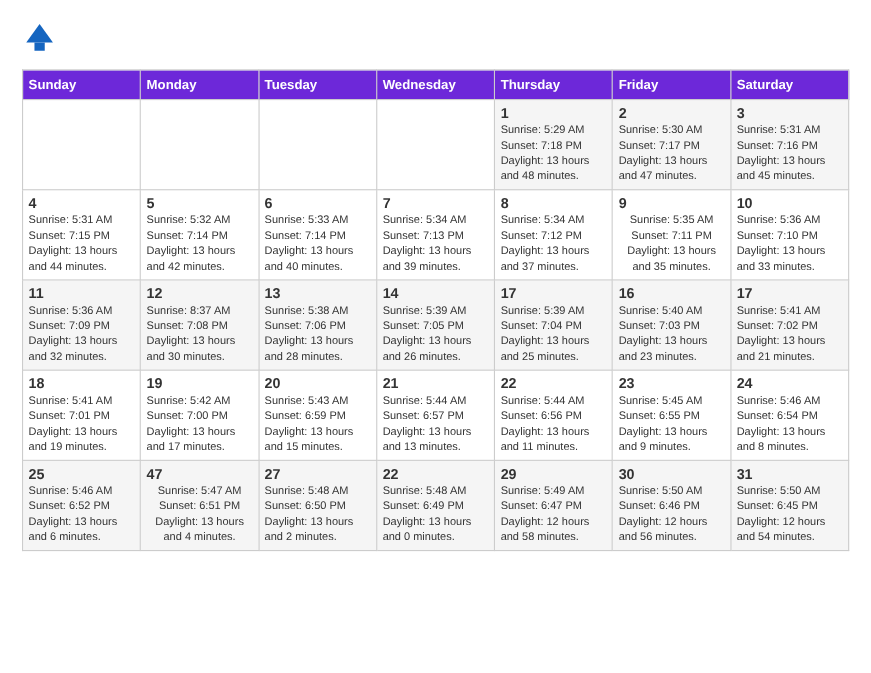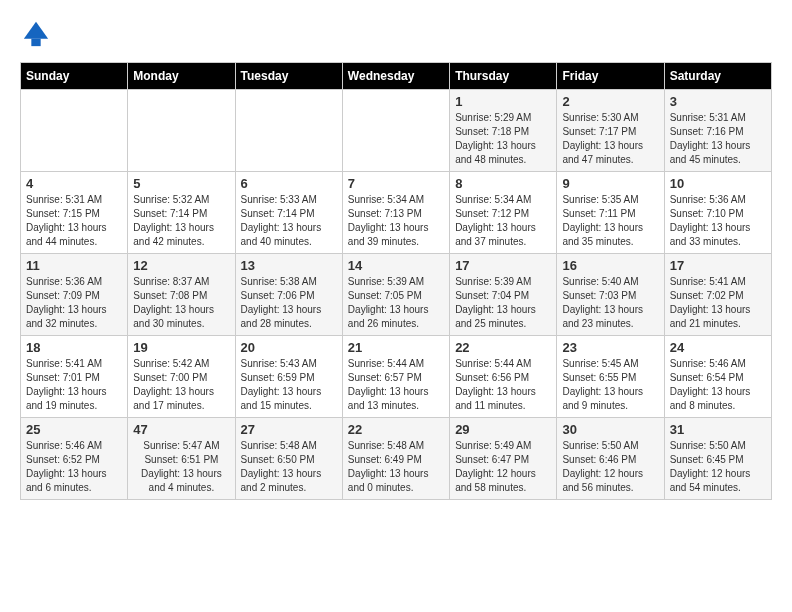--- a/index.html
+++ b/index.html
@@ -45,21 +45,21 @@
     .location {
       font-size: 14px;
       color: #555;
     }
     table {
       width: 100%;
       border-collapse: collapse;
       font-size: 11px;
     }
     thead tr th {
-      background-color: #000000;
+      background-color: #6d28d9;
       color: #fff;
       text-align: left;
       padding: 6px 5px;
       font-size: 12px;
       font-weight: bold;
       border: 1px solid #ccc;
     }
     tbody tr td {
       border: 1px solid #ccc;
       vertical-align: top;
@@ -180,21 +180,21 @@
         </td>
         <td>
           <span class="day-num">8</span>
           <div class="day-info" style="white-space: pre-line;">Sunrise: 5:34 AM
 Sunset: 7:12 PM
 Daylight: 13 hours
 and 37 minutes.</div>
         </td>
         <td>
           <span class="day-num">9</span>
-          <div class="day-info" style="white-space: pre-line;">Sunrise: 5:35 AM
+          <div class="day-info" style="white-space: pre-line; text-align: center;">Sunrise: 5:35 AM
 Sunset: 7:11 PM
 Daylight: 13 hours
 and 35 minutes.</div>
         </td>
         <td>
           <span class="day-num">10</span>
           <div class="day-info" style="white-space: pre-line;">Sunrise: 5:36 AM
 Sunset: 7:10 PM
 Daylight: 13 hours
 and 33 minutes.</div>

